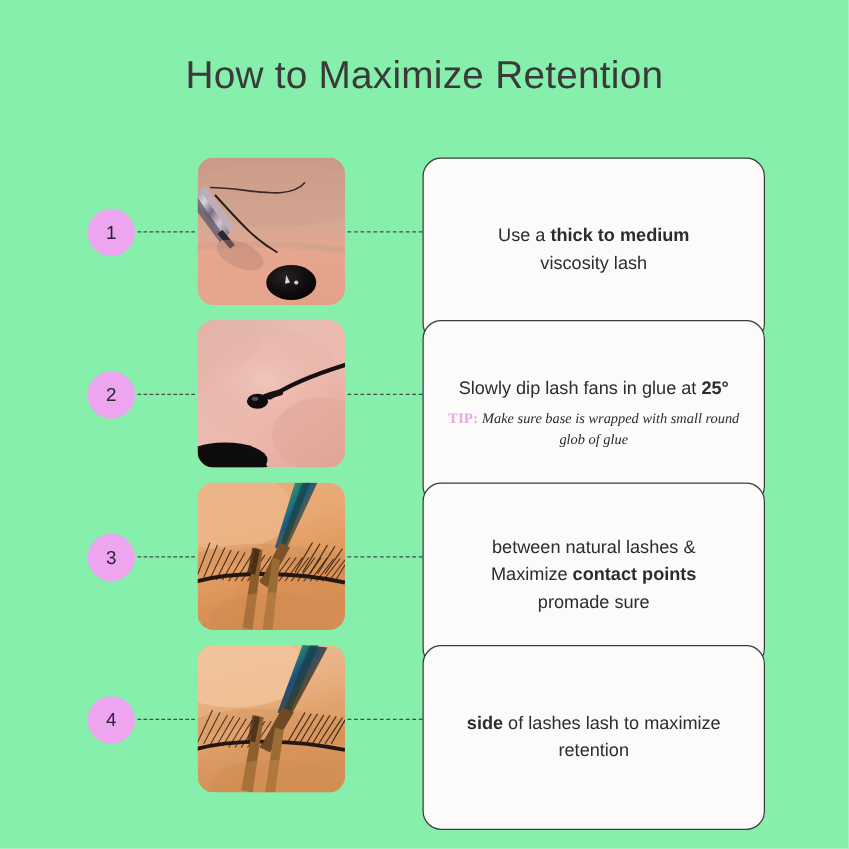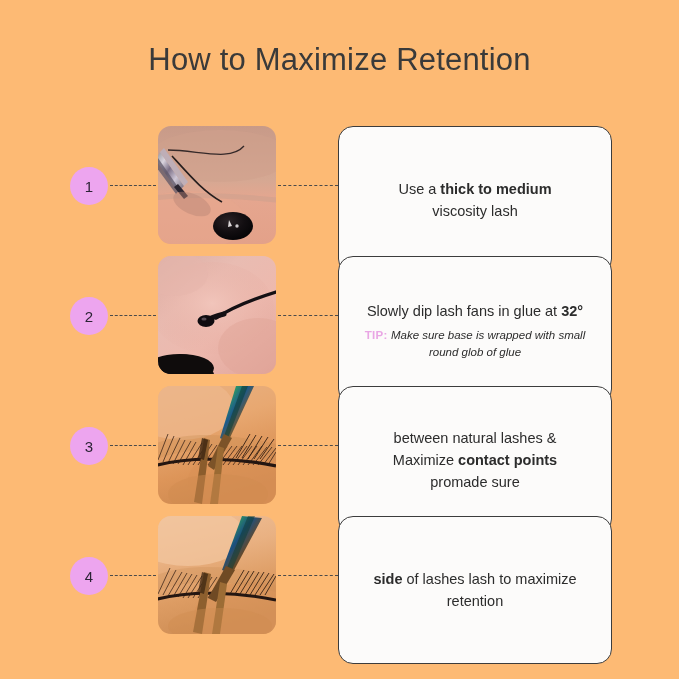--- a/index.html
+++ b/index.html
@@ -10,21 +10,21 @@
     width: 679px;
     height: 679px;
     background: #efeeec;
     font-family: "Liberation Sans", sans-serif;
     overflow: hidden;
   }
   .infographic {
     position: relative;
     width: 679px;
     height: 679px;
-    background: #fdba74;
+    background: #86efac;
     box-sizing: border-box;
   }
 
   
   .title {
     position: absolute;
     left: 0;
     top: 42px;
     width: 679px;
     text-align: center;
@@ -125,21 +125,21 @@
     font-family: "Liberation Sans", sans-serif;
   }
   .card-line b { font-weight: 700; }
 
   .tip-line {
     text-align: center;
     font-size: 11.5px;
     line-height: 17px;
     color: #2c2c2c;
     font-style: italic;
-    font-family: Liberation Sans, sans-serif;
+    font-family: Liberation Serif, serif;
     margin-top: 5px;
   }
   .tip-label {
     color: #e9a6e4;
     font-style: normal;
     font-weight: 700;
     letter-spacing: 0.3px;
   }
 </style>
 </head>
@@ -225,21 +225,21 @@
         <path d="M66 58 C 58 60 52 62 50 64" stroke="#141014" stroke-width="5" fill="none" stroke-linecap="round"></path>
         <ellipse cx="48" cy="65" rx="8.5" ry="6" fill="#0f0c10"></ellipse>
         <ellipse cx="46" cy="63" rx="2.6" ry="1.6" fill="#6d6068" opacity="0.75"></ellipse>
         <path d="M-6 118 C 6 94 34 92 52 112 C 56 116 56 118 56 118 Z" fill="#14100f"></path>
         <ellipse cx="22" cy="112" rx="34" ry="14" fill="#0f0c0c"></ellipse>
       </svg>
     </div>
     <div class="connector connector-right"></div>
     <div class="card">
       <div class="card-line">
-        <span>Slowly dip lash fans in glue at </span><b>32°</b>
+        <span>Slowly dip lash fans in glue at </span><b>25°</b>
       </div>
       <div class="tip-line">
         <span class="tip-label">TIP:</span>
         <span>Make sure base is wrapped with small round glob of glue</span>
       </div>
     </div>
   </div>
 
   <div class="step-row row-3">
     <div class="badge">3</div>

